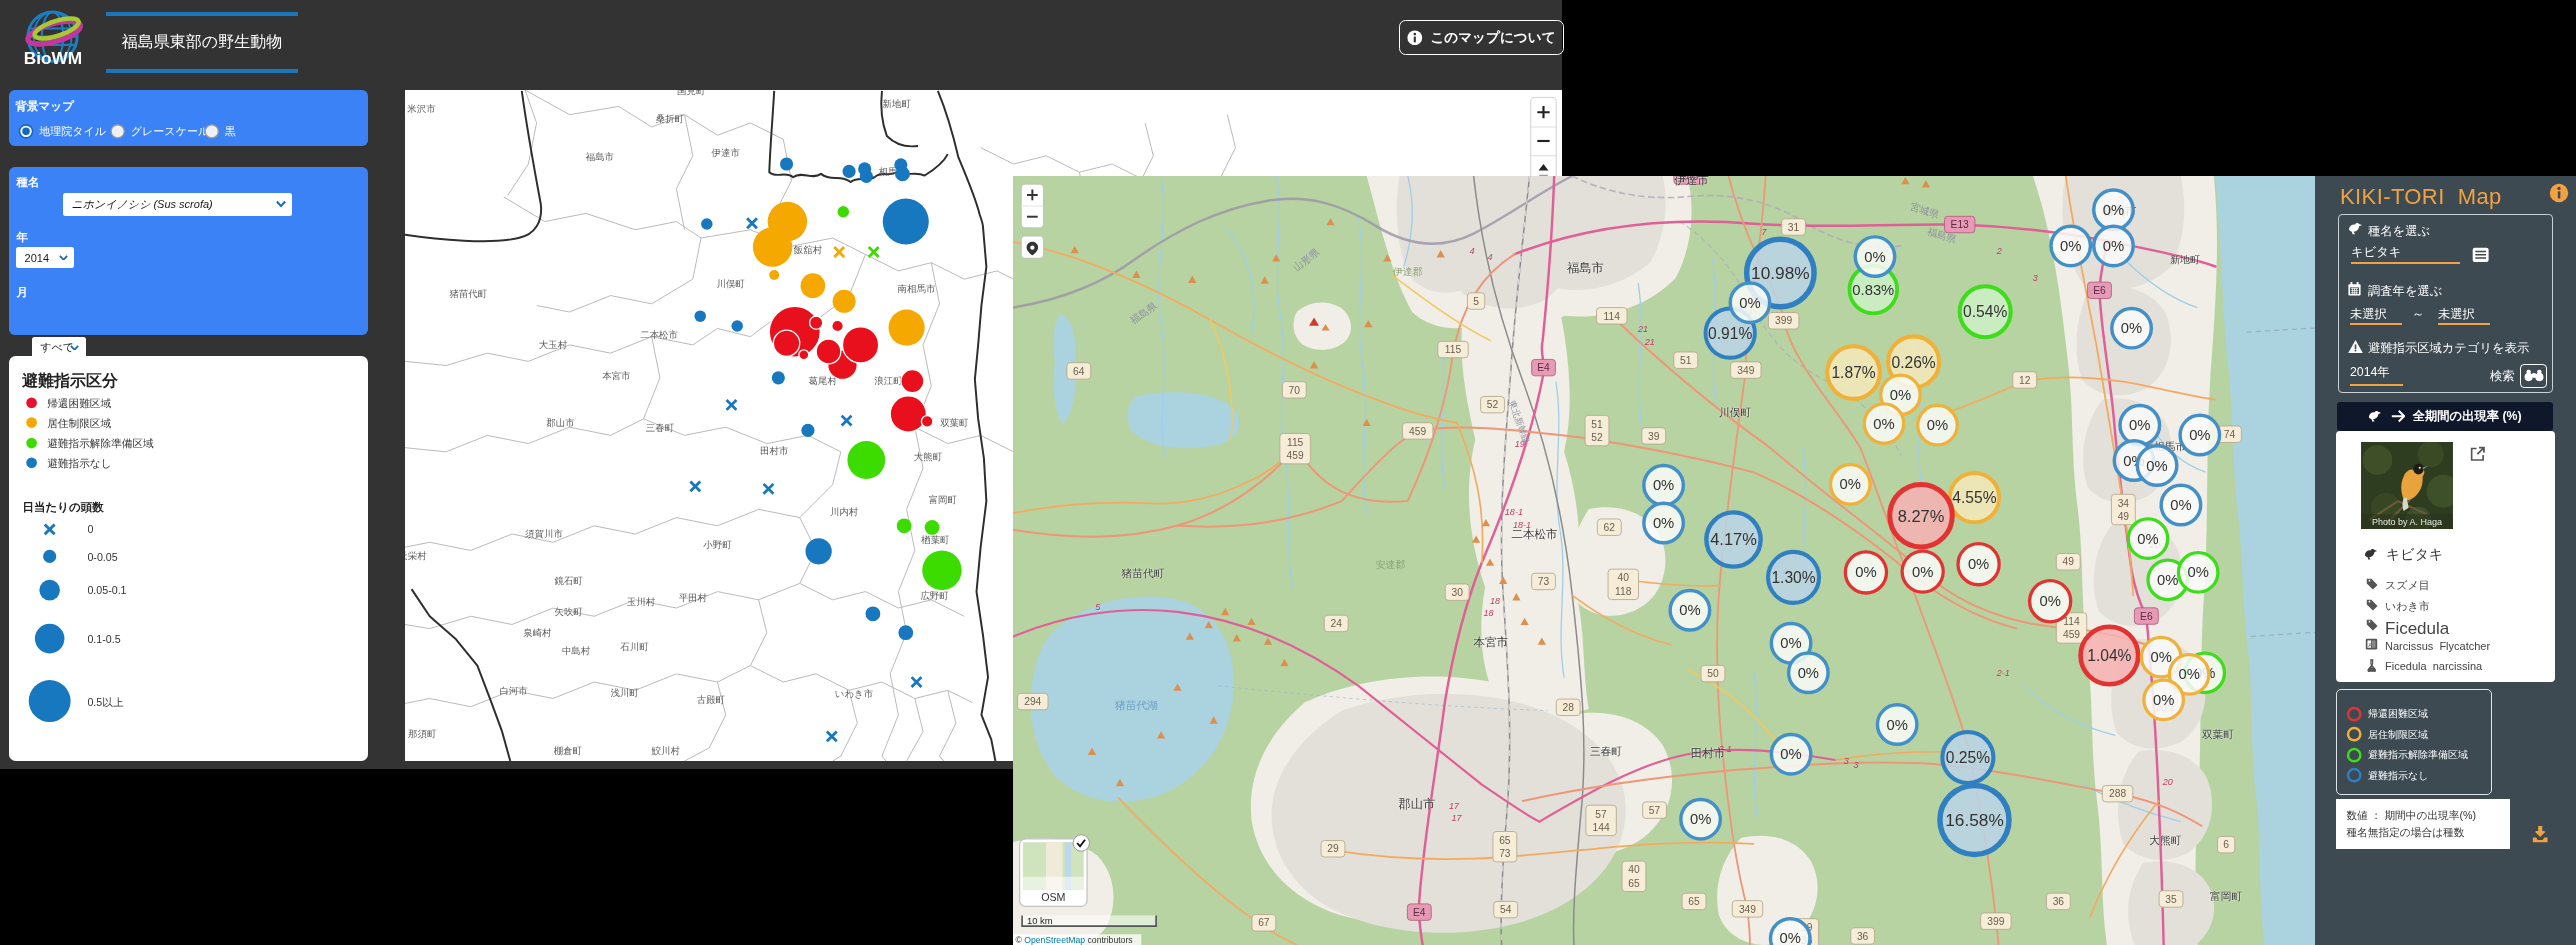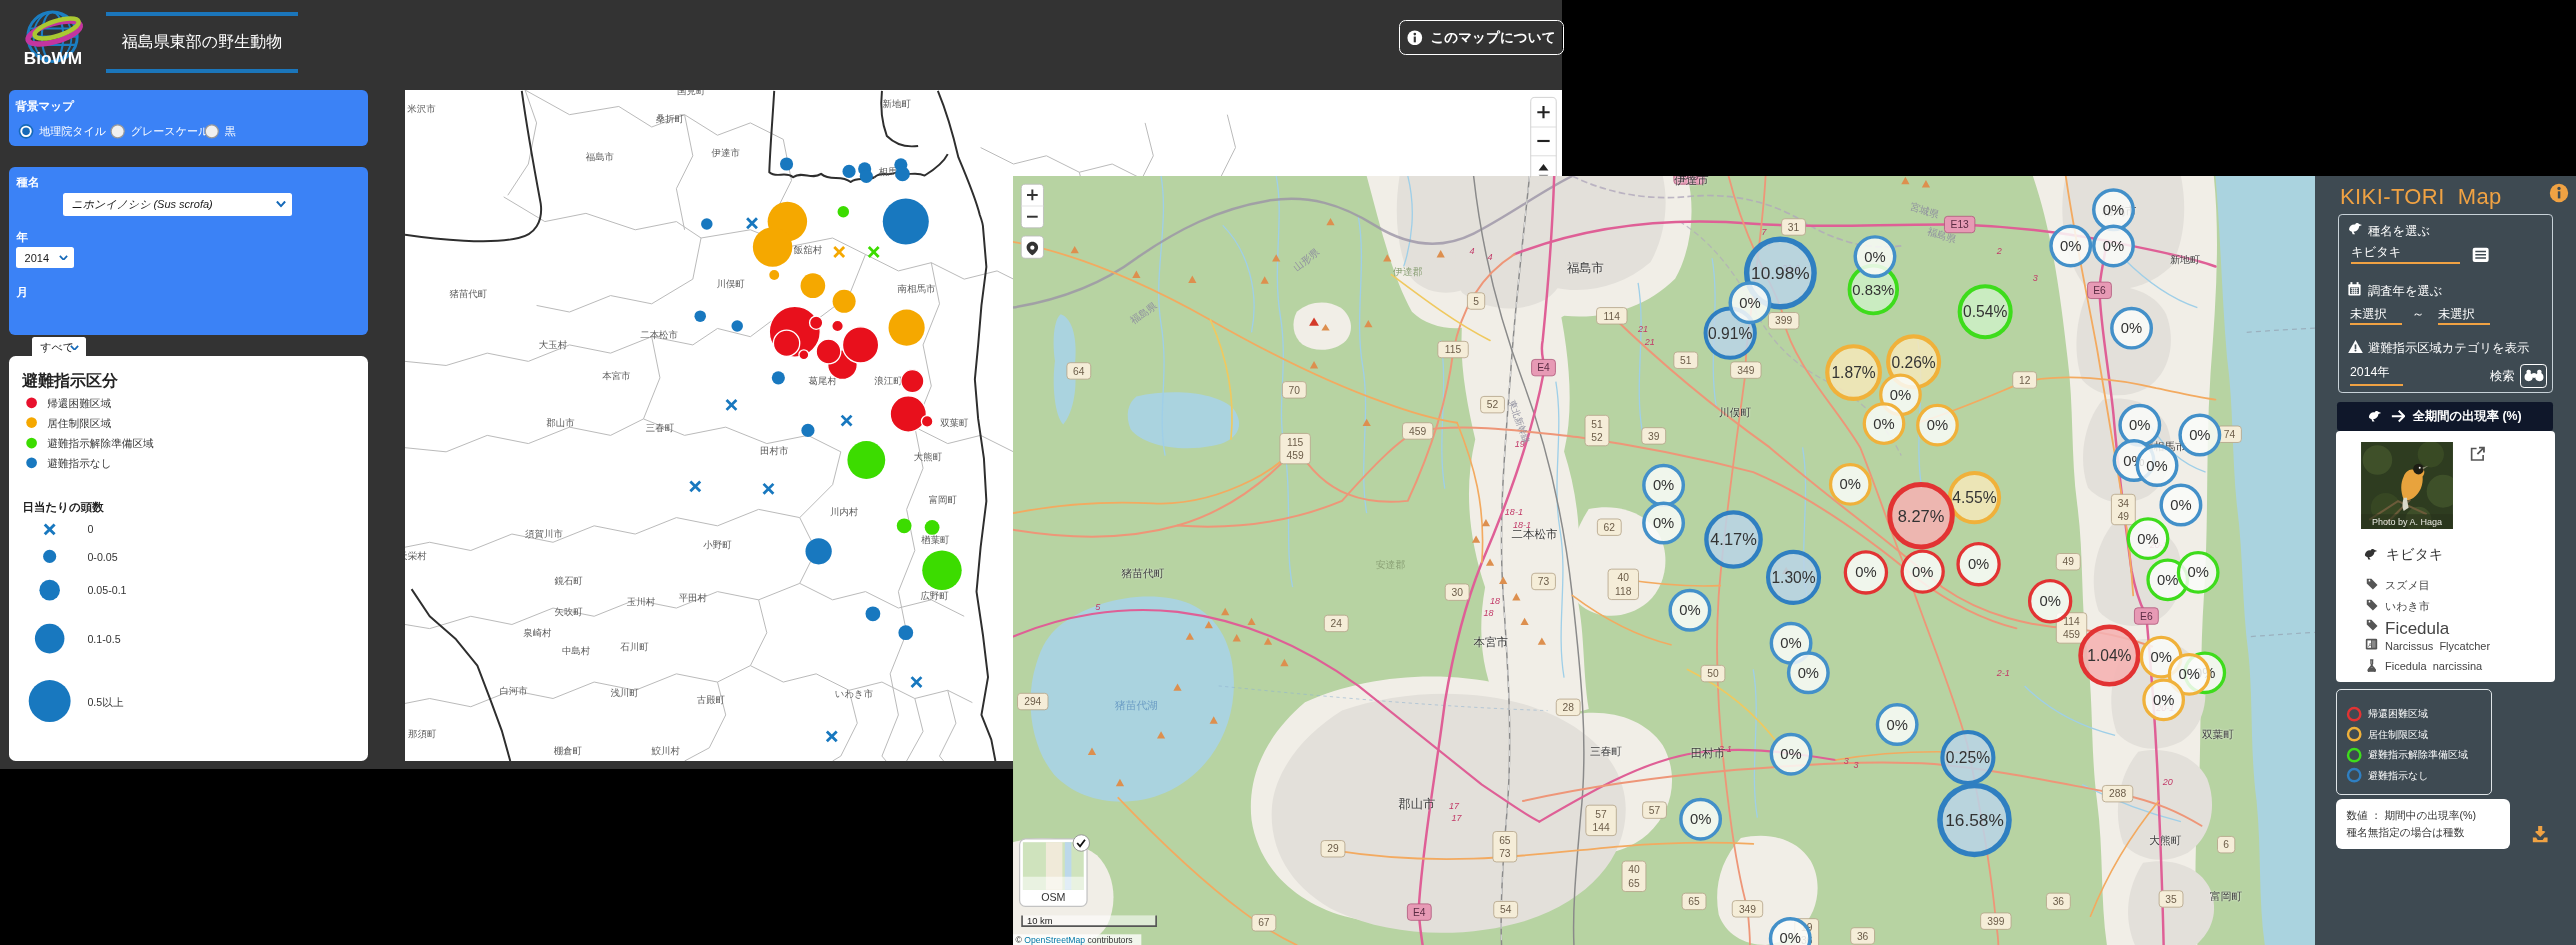--- a/index.html
+++ b/index.html
@@ -996,21 +996,21 @@
           <circle cx="10" cy="10" r="7.5" fill="none" stroke="#3edc1c" stroke-width="3"></circle>
         </svg>
 <svg style="position:absolute;left:31px;top:591px" width="16.4" height="16.4" viewBox="0 0 20 20">
           <circle cx="10" cy="10" r="7.5" fill="none" stroke="#2f7fc1" stroke-width="3"></circle>
         </svg>
   <div class="kw" style="position:absolute;left:53px;top:531px;font-size:10px;">帰還困難区域</div>
   <div class="kw" style="position:absolute;left:53px;top:552px;font-size:10px;">居住制限区域</div>
   <div class="kw" style="position:absolute;left:53px;top:572px;font-size:10px;">避難指示解除準備区域</div>
   <div class="kw" style="position:absolute;left:53px;top:593px;font-size:10px;">避難指示なし</div>
 
-  <div style="position:absolute;left:21.4px;top:623px;width:174px;height:50px;background:#fff;border-radius:6px;color:#333;font-size:10.7px;padding:8.2px 0 0 10px;line-height:16.4px;">数値 ： 期間中の出現率(%)<br>種名無指定の場合は種数</div>
+  <div style="position:absolute;left:21.4px;top:623px;width:174px;height:50px;background:#fff;border-radius:0;color:#333;font-size:10.7px;padding:8.2px 0 0 10px;line-height:16.4px;">数値 ： 期間中の出現率(%)<br>種名無指定の場合は種数</div>
   <svg style="position:absolute;left:217px;top:650px" width="16.4" height="18" viewBox="0 0 20 22">
           <g fill="#f0a243">
             <path d="M10,0 v10 M10,12 l-6,-6 h12 z"></path>
             <rect x="7.5" y="0" width="5" height="8"></rect>
             <path d="M10,13.5 l-6.5,-6.5 h13 z"></path>
             <path d="M1,14 v6 h18 v-6 h-4 l-2,3 h-6 l-2,-3 z"></path>
           </g>
         </svg>
 </div>
 </div>

